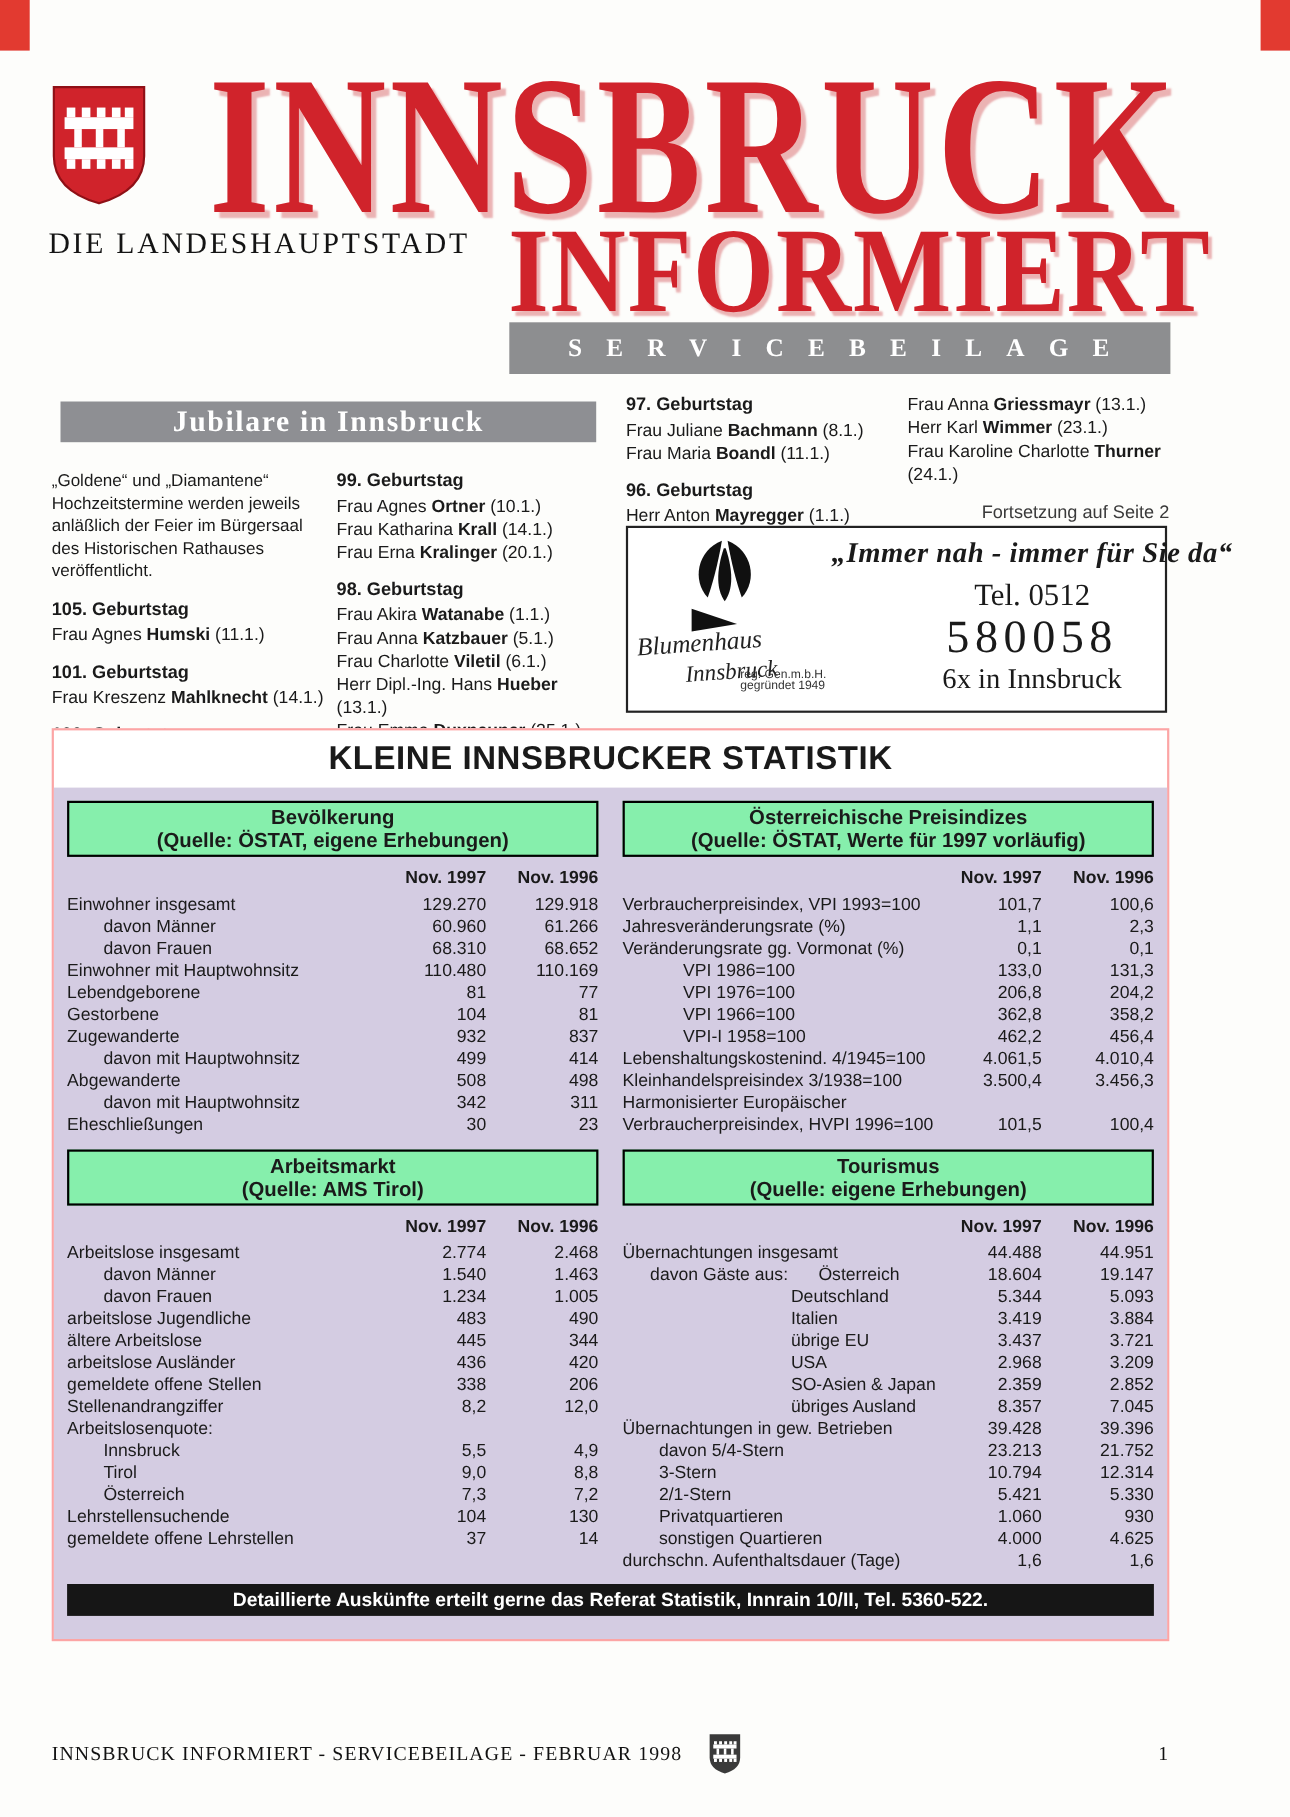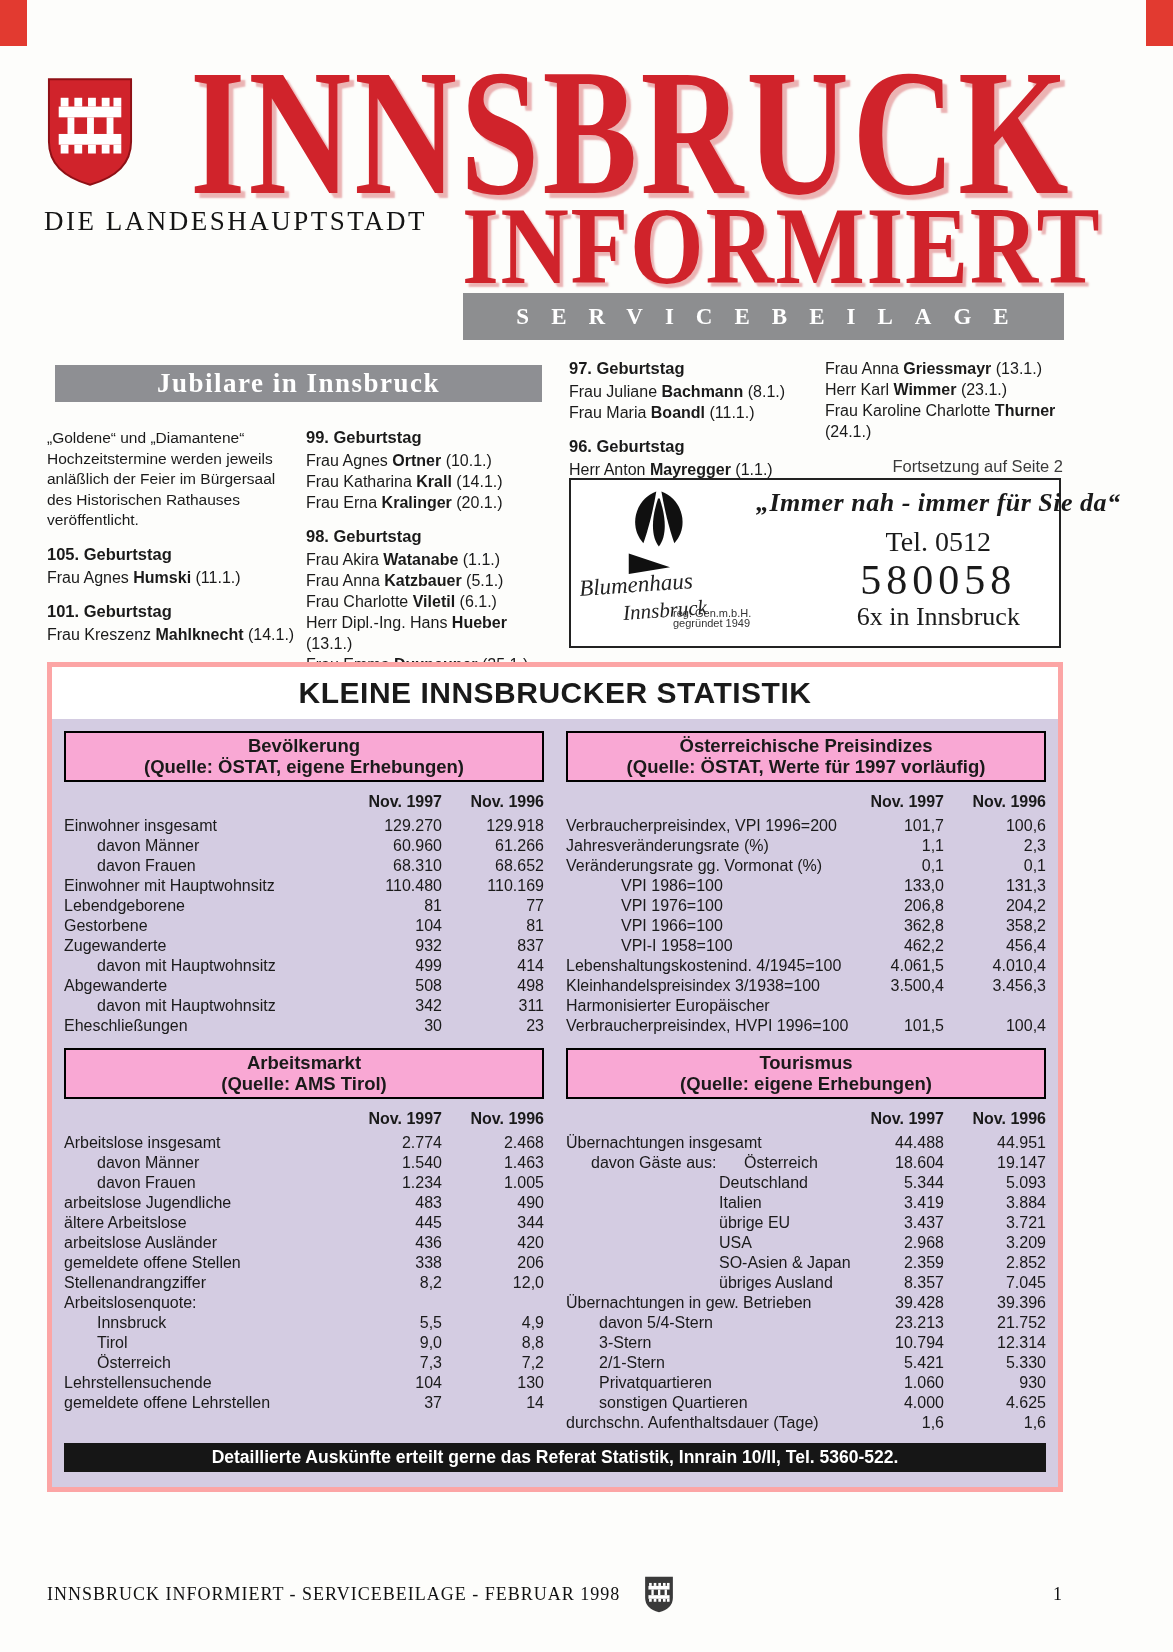--- a/index.html
+++ b/index.html
@@ -39,25 +39,25 @@
   .brand1 { position:absolute; left:8px; top:92px; font-family:"Liberation Serif", serif; font-style:italic; font-size:23px; color:#222; transform:rotate(-4deg); white-space:nowrap; }
   .brand2 { position:absolute; left:52px; top:118px; font-family:"Liberation Serif", serif; font-style:italic; font-size:21px; color:#222; transform:rotate(-4deg); white-space:nowrap; }
   .reg { position:absolute; left:102px; top:128px; font-size:11px; line-height:10px; color:#333; }
   .ad-right { flex:1; text-align:center; font-family:Liberation Serif, serif; padding-top:8px; }
   .ad-slogan { font-size:26px; font-style:italic; font-weight:bold; letter-spacing:0.5px; white-space:nowrap; }
   .ad-tel { font-size:28px; margin-top:8px; }
   .ad-phone { font-size:42px; letter-spacing:5px; line-height:44px; }
   .ad-loc { font-size:26px; }
 
   
-  .stats { position:absolute; left:47px; top:662px; width:1016px; height:830px; border:5px solid #fca5a5; background:#fff; }
+  .stats { position:absolute; left:47px; top:662px; width:1016px; height:830px; border:2px solid #fca5a5; background:#fff; }
   .stats-title { text-align:center; font-size:30px; font-weight:bold; letter-spacing:0.5px; margin-top:9px; }
   .stats-lav { position:absolute; left:0; right:0; top:52px; bottom:0; background:#d4cce2; padding:12px 12px 0; }
   .quad-grid { display:grid; grid-template-columns:1fr 1fr; column-gap:22px; row-gap:12px; }
-  .qhead { background:#f9a8d4; border:2px solid #000; text-align:center; padding:2px 12px 3px; margin-bottom:8px; }
+  .qhead { background:#86efac; border:2px solid #000; text-align:center; padding:2px 12px 3px; margin-bottom:8px; }
   .qtitle, .qsource { font-weight:bold; font-size:18.5px; line-height:21px; }
   .srow { display:flex; align-items:baseline; font-size:16px; line-height:20px; }
   .srow .lbl { flex:1 1 auto; min-width:0; white-space:nowrap; }
   .srow .v { flex:0 0 auto; text-align:right; white-space:nowrap; }
   .v1 { width:88px; } .v2 { width:102px; }
   .shead { font-weight:bold; line-height:24px; margin-bottom:2px; }
   .i1 { padding-left:33px; } .i2 { padding-left:55px; } .i3 { padding-left:153px; }
   .pfx { display:inline-block; width:153px;margin-left:25px; }
   .info-bar { margin-top:10px; background:#161616; color:#fff; text-align:center; font-weight:bold; font-size:17.5px; height:29px; line-height:29px; }
 
@@ -256,21 +256,21 @@
             <div class="qtitle">Österreichische Preisindizes</div>
             <div class="qsource">(Quelle: ÖSTAT, Werte für 1997 vorläufig)</div>
           </div>
           <div class="qrows">
               <div class="srow shead">
                 <span class="lbl"></span>
                 <span class="v v1">Nov. 1997</span>
                 <span class="v v2">Nov. 1996</span>
               </div>
               <div class="srow">
-                <span class="lbl">Verbraucherpreisindex, VPI 1996=200</span>
+                <span class="lbl">Verbraucherpreisindex, VPI 1993=100</span>
                 <span class="v v1">101,7</span>
                 <span class="v v2">100,6</span>
               </div>
               <div class="srow">
                 <span class="lbl">Jahresveränderungsrate (%)</span>
                 <span class="v v1">1,1</span>
                 <span class="v v2">2,3</span>
               </div>
               <div class="srow">
                 <span class="lbl">Veränderungsrate gg. Vormonat (%)</span>

